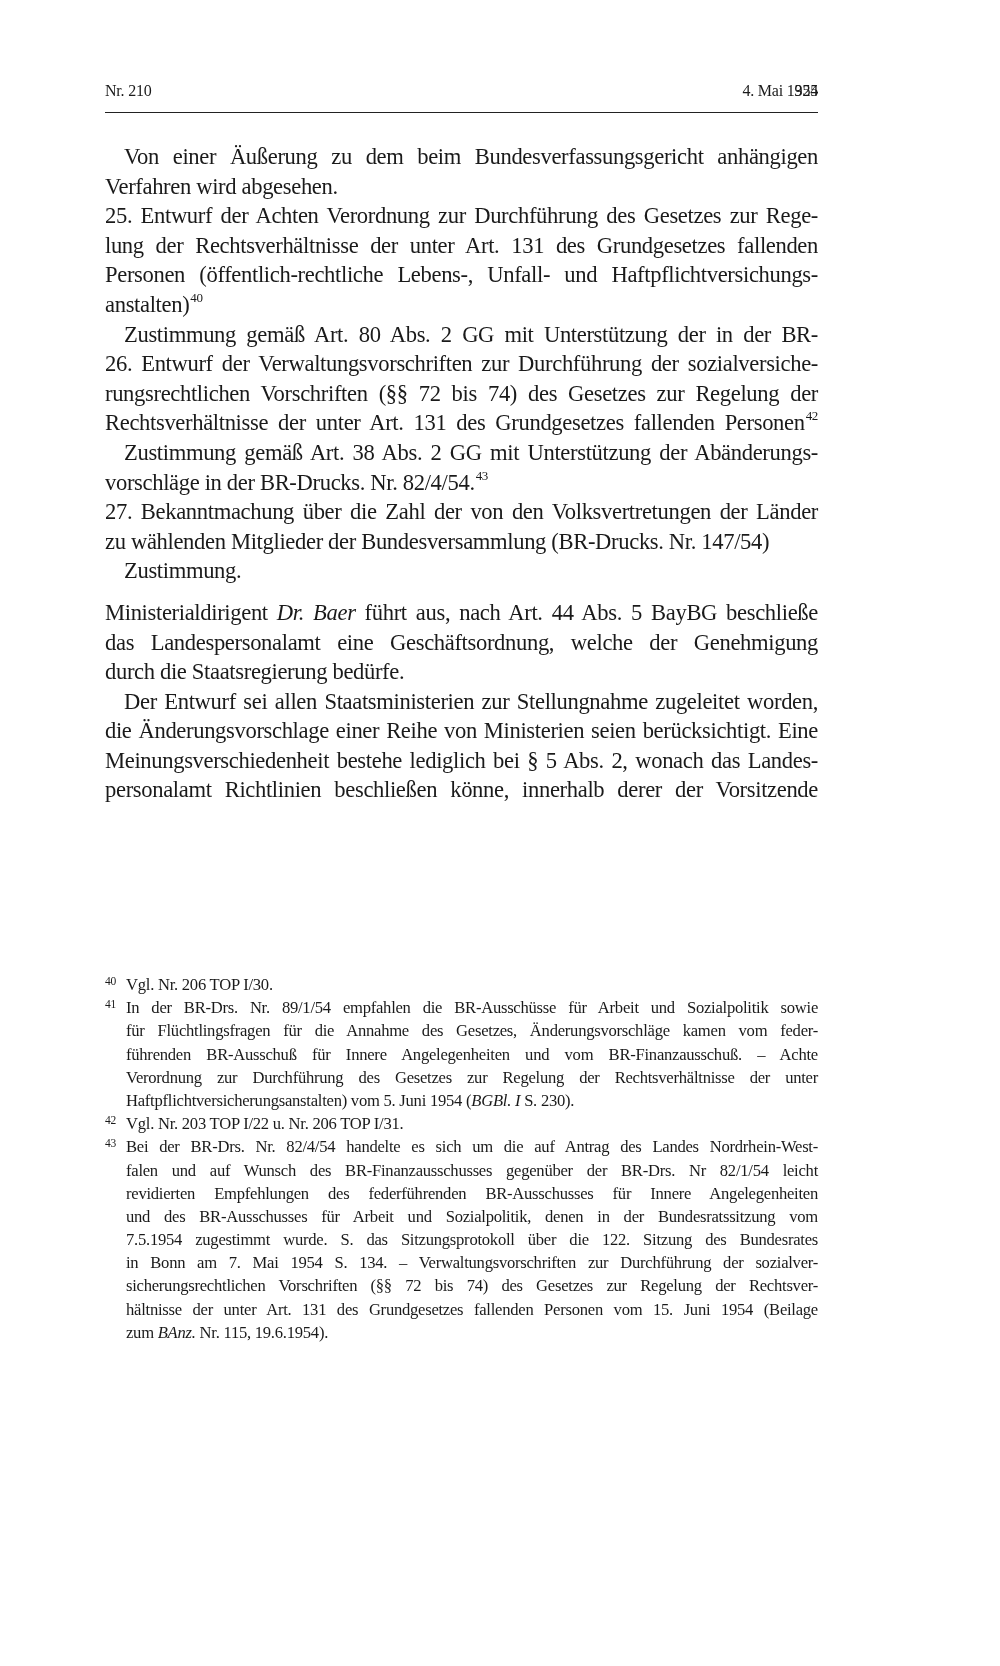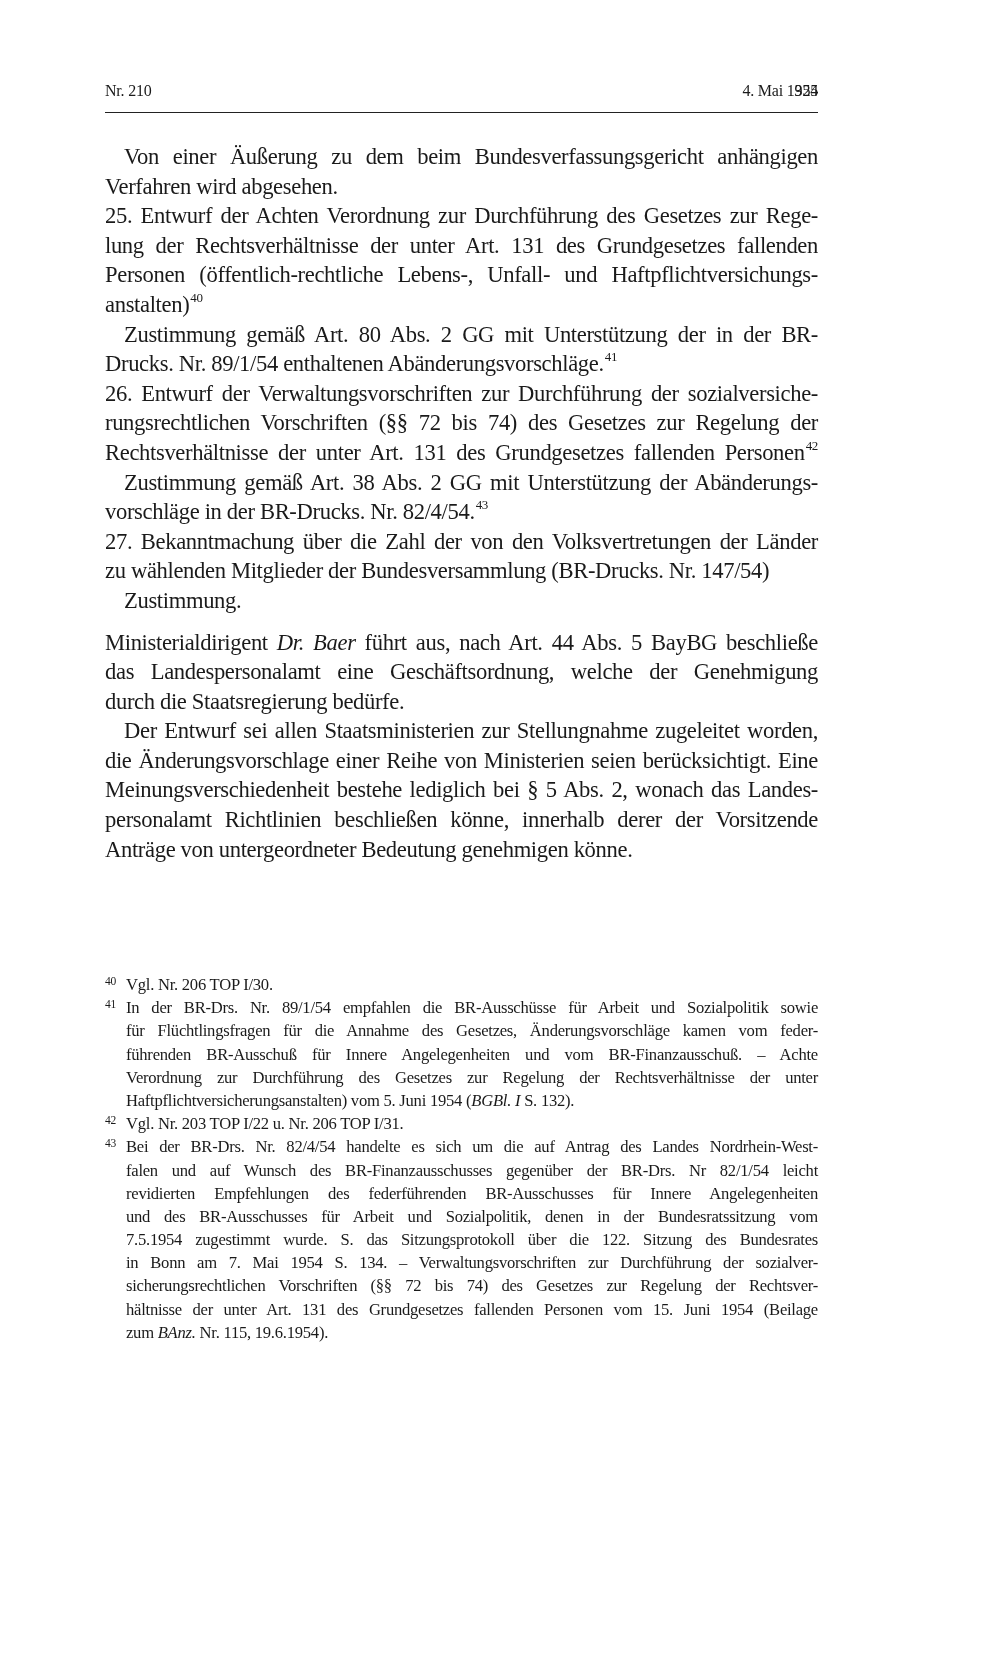--- a/index.html
+++ b/index.html
@@ -41,21 +41,20 @@
       <div class="line indent">Von einer Äußerung zu dem beim Bundesverfassungsgericht anhängigen</div>
       <div class="line last">Verfahren wird abgesehen.</div>
     </div>
 
     <div>
       <div class="line">25. Entwurf der Achten Verordnung zur Durchführung des Gesetzes zur Rege-</div>
       <div class="line">lung der Rechtsverhältnisse der unter Art. 131 des Grundgesetzes fallenden</div>
       <div class="line">Personen (öffentlich-rechtliche Lebens-, Unfall- und Haftpflichtversichungs-</div>
       <div class="line last"><span>anstalten)</span><sup>40</sup></div>
       <div class="line indent">Zustimmung gemäß Art. 80 Abs. 2 GG mit Unterstützung der in der BR-</div>
-      <div class="line last"><span>Drucks. Nr. 89/1/54 enthaltenen Abänderungsvorschläge.</span><sup>41</sup></div>
     </div>
 
     <div>
       <div class="line">26. Entwurf der Verwaltungsvorschriften zur Durchführung der sozialversiche-</div>
       <div class="line">rungsrechtlichen Vorschriften (§§ 72 bis 74) des Gesetzes zur Regelung der</div>
       <div class="line"><span>Rechtsverhältnisse der unter Art. 131 des Grundgesetzes fallenden Personen</span><sup>42</sup></div>
       <div class="line indent">Zustimmung gemäß Art. 38 Abs. 2 GG mit Unterstützung der Abänderungs-</div>
       <div class="line last"><span>vorschläge in der BR-Drucks. Nr. 82/4/54.</span><sup>43</sup></div>
     </div>
 
@@ -72,35 +71,34 @@
       <div class="line"><span>Ministerialdirigent </span><em>Dr. Baer</em><span> führt aus, nach Art. 44 Abs. 5 BayBG beschließe</span></div>
       <div class="line">das Landespersonalamt eine Geschäftsordnung, welche der Genehmigung</div>
       <div class="line last">durch die Staatsregierung bedürfe.</div>
     </div>
 
     <div>
       <div class="line indent">Der Entwurf sei allen Staatsministerien zur Stellungnahme zugeleitet worden,</div>
       <div class="line">die Änderungsvorschlage einer Reihe von Ministerien seien berücksichtigt. Eine</div>
       <div class="line">Meinungsverschiedenheit bestehe lediglich bei § 5 Abs. 2, wonach das Landes-</div>
       <div class="line">personalamt Richtlinien beschließen könne, innerhalb derer der Vorsitzende</div>
-      <div class="line last">Anträge von untergeordneter Bedeutung genehmigen könne.</div>
     </div>
   </div>
 
   <div class="fn">
     <div>
       <div class="fnline last"><span class="fnnum">40</span><span>Vgl. Nr. 206 TOP I/30.</span></div>
     </div>
 
     <div>
       <div class="fnline"><span class="fnnum">41</span><span>In der BR-Drs. Nr. 89/1/54 empfahlen die BR-Ausschüsse für Arbeit und Sozialpolitik sowie</span></div>
       <div class="fnline">für Flüchtlingsfragen für die Annahme des Gesetzes, Änderungsvorschläge kamen vom feder-</div>
       <div class="fnline">führenden BR-Ausschuß für Innere Angelegenheiten und vom BR-Finanzausschuß. – Achte</div>
       <div class="fnline">Verordnung zur Durchführung des Gesetzes zur Regelung der Rechtsverhältnisse der unter</div>
-      <div class="fnline last"><span>Haftpflichtversicherungsanstalten) vom 5. Juni 1954 (</span><em>BGBl. I</em><span> S. 132).</span></div>
+      <div class="fnline last"><span>Haftpflichtversicherungsanstalten) vom 5. Juni 1954 (</span><em>BGBl. I</em><span> S. 230).</span></div>
     </div>
 
     <div>
       <div class="fnline last"><span class="fnnum">42</span><span>Vgl. Nr. 203 TOP I/22 u. Nr. 206 TOP I/31.</span></div>
     </div>
 
     <div>
       <div class="fnline"><span class="fnnum">43</span><span>Bei der BR-Drs. Nr. 82/4/54 handelte es sich um die auf Antrag des Landes Nordrhein-West-</span></div>
       <div class="fnline">falen und auf Wunsch des BR-Finanzausschusses gegenüber der BR-Drs. Nr 82/1/54 leicht</div>
       <div class="fnline">revidierten Empfehlungen des federführenden BR-Ausschusses für Innere Angelegenheiten</div>

